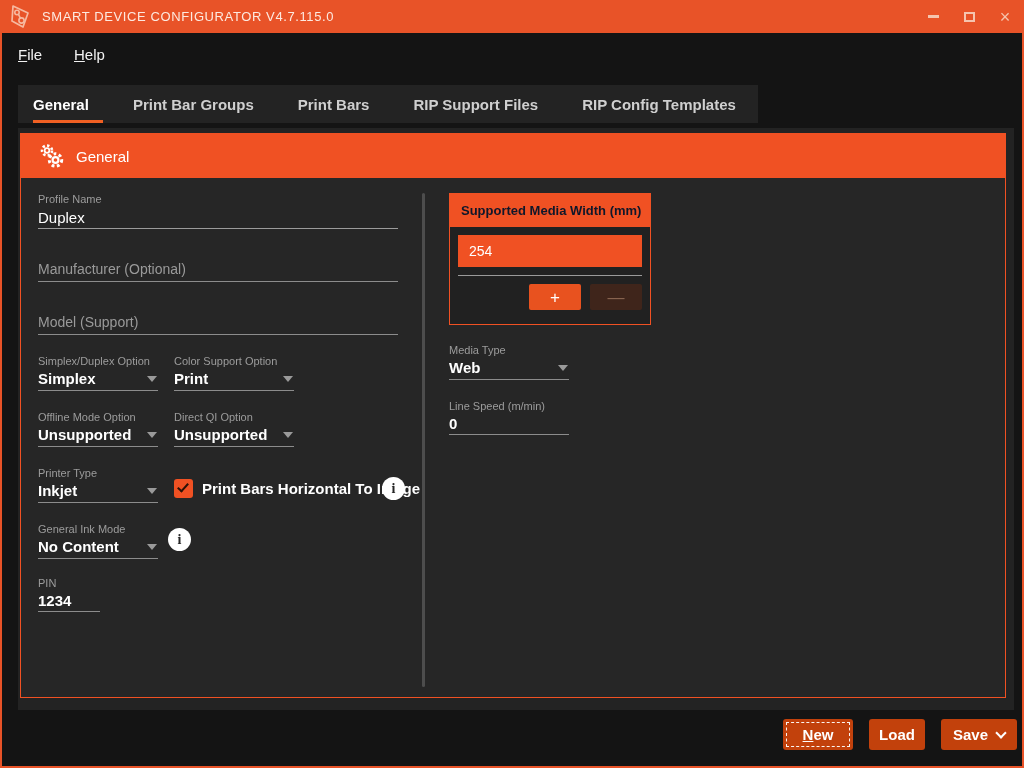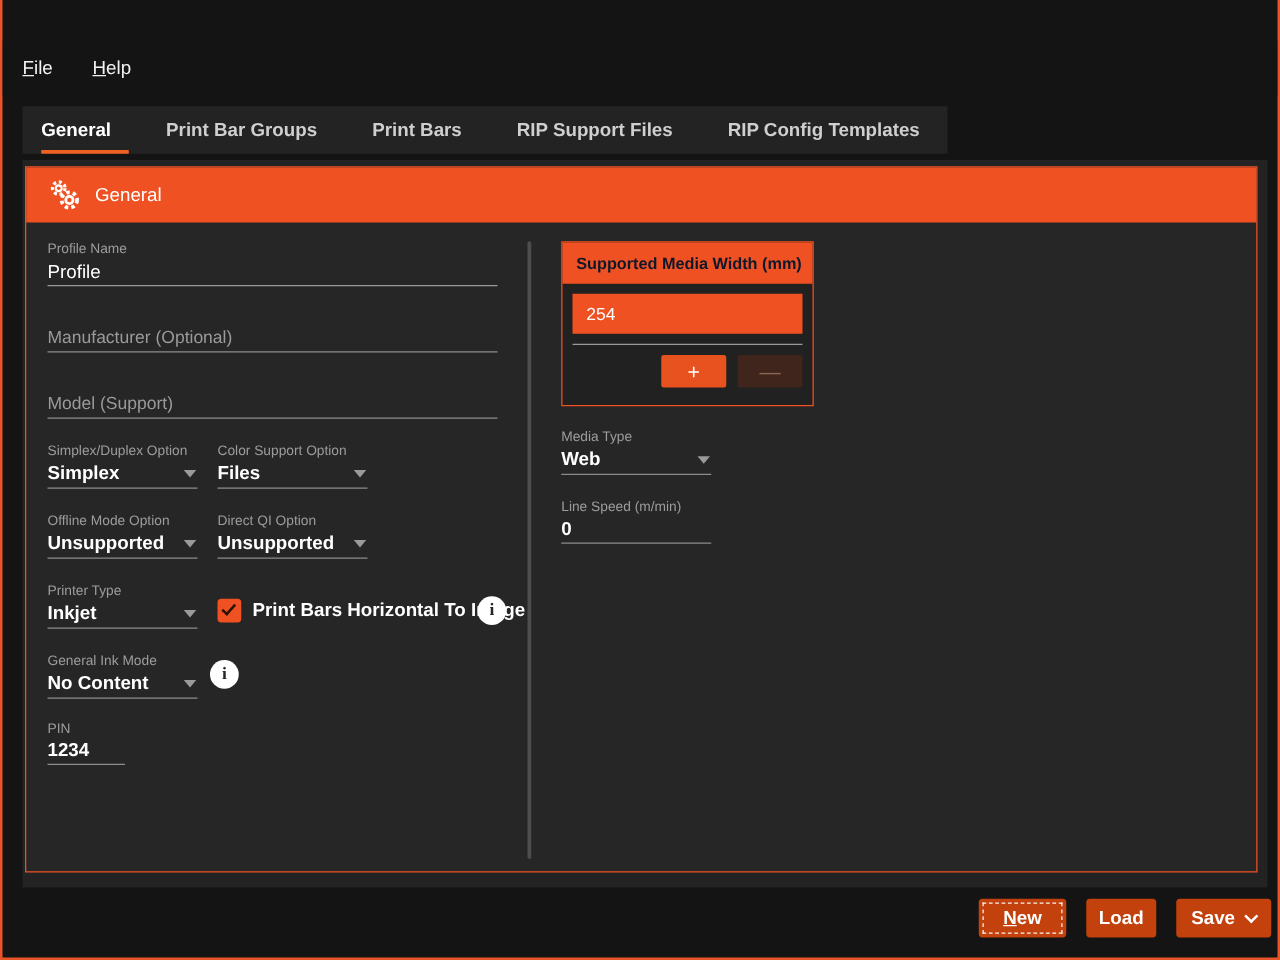--- a/index.html
+++ b/index.html
@@ -131,20 +131,40 @@
   .chev{
     width:8px; height:8px; border-right:2px solid #fff; border-bottom:2px solid #fff;
     transform:rotate(45deg); margin-top:-4px;
   }
 </style>
 </head>
 <body>
 
 <div class="window">
 
+  <div class="titlebar">
+    <svg class="logo" viewBox="0 0 26 26">
+      <path d="M5 2 L20 9 L15 23 L4 17 Z" fill="none" stroke="#f6b9a0" stroke-width="1.7" stroke-linejoin="round"></path>
+      <circle cx="9" cy="8.5" r="2.2" fill="none" stroke="#f6b9a0" stroke-width="1.6"></circle>
+      <circle cx="13.5" cy="16.5" r="2.6" fill="none" stroke="#f6b9a0" stroke-width="1.6"></circle>
+      <line x1="10.5" y1="10.3" x2="12.3" y2="14.2" stroke="#f6b9a0" stroke-width="1.6"></line>
+    </svg>
+    <div class="title-text">SMART DEVICE CONFIGURATOR V4.7.115.0</div>
+    <div class="win-controls">
+      <div class="win-btn">
+          <span class="glyph-min"></span>
+        </div>
+      <div class="win-btn">
+          <span class="glyph-max"></span>
+        </div>
+      <div class="win-btn">
+          <span class="glyph-close">×</span>
+        </div>
+    </div>
+  </div>
 
   <div class="menubar">
     <span class="menu-item menu-file">File</span>
     <span class="menu-item menu-help">Help</span>
   </div>
 
   <div class="tabstrip">
     <div class="tab active">General</div>
     <div class="tab">Print Bar Groups</div>
     <div class="tab">Print Bars</div>
@@ -161,36 +181,36 @@
         <circle cx="9" cy="7.5" r="1.4" fill="#f05123"></circle>
         <circle cx="17.5" cy="17" r="6.2" fill="none" stroke="#ffffff" stroke-width="3" stroke-dasharray="2.8 2.5"></circle>
         <circle cx="17.5" cy="17" r="4" fill="#ffffff"></circle>
         <circle cx="17.5" cy="17" r="1.8" fill="#f05123"></circle>
       </svg>
       <div class="panel-title">General</div>
     </div>
   </div>
 
   <div class="lbl" style="left:36px; top:193px;">Profile Name</div>
-  <div class="val" style="left:36px; top:209px; font-weight:400;">Profile</div>
+  <div class="val" style="left:36px; top:209px; font-weight:400;">Duplex</div>
   <div class="uline" style="left:36px; top:228px; width:360px;"></div>
 
   <div class="ph" style="left:36px; top:261px;">Manufacturer (Optional)</div>
   <div class="uline" style="left:36px; top:281px; width:360px; background:#8c8c8c;"></div>
 
   <div class="ph" style="left:36px; top:314px;">Model (Support)</div>
   <div class="uline" style="left:36px; top:334px; width:360px; background:#8c8c8c;"></div>
 
   <div class="lbl" style="left:36px; top:355px;">Simplex/Duplex Option</div>
   <div class="val" style="left:36px; top:370px;">Simplex</div>
   <div class="caret" style="left:145px; top:376px;"></div>
   <div class="uline" style="left:36px; top:390px; width:120px; background:#8c8c8c;"></div>
 
   <div class="lbl" style="left:172px; top:355px;">Color Support Option</div>
-  <div class="val" style="left:172px; top:370px;">Files</div>
+  <div class="val" style="left:172px; top:370px;">Print</div>
   <div class="caret" style="left:281px; top:376px;"></div>
   <div class="uline" style="left:172px; top:390px; width:120px; background:#8c8c8c;"></div>
 
   <div class="lbl" style="left:36px; top:411px;">Offline Mode Option</div>
   <div class="val" style="left:36px; top:426px;">Unsupported</div>
   <div class="caret" style="left:145px; top:432px;"></div>
   <div class="uline" style="left:36px; top:446px; width:120px; background:#8c8c8c;"></div>
 
   <div class="lbl" style="left:172px; top:411px;">Direct QI Option</div>
   <div class="val" style="left:172px; top:426px;">Unsupported</div>

